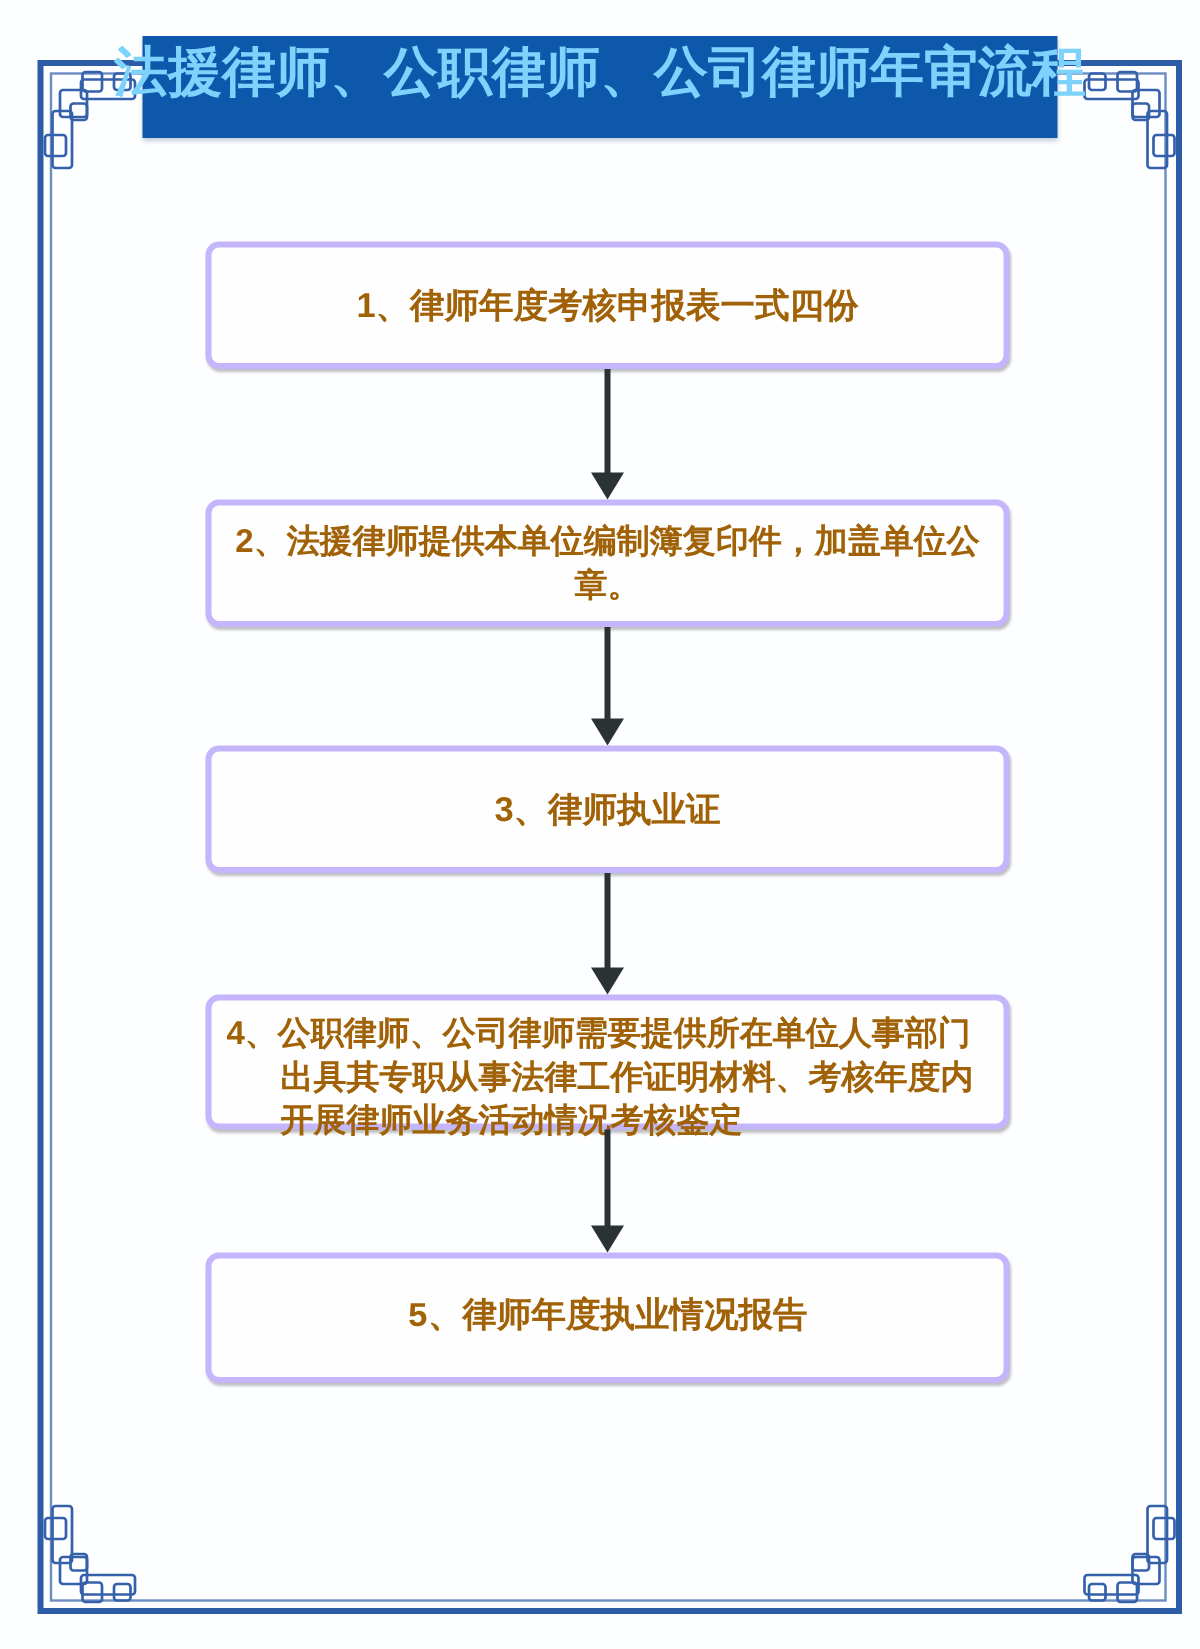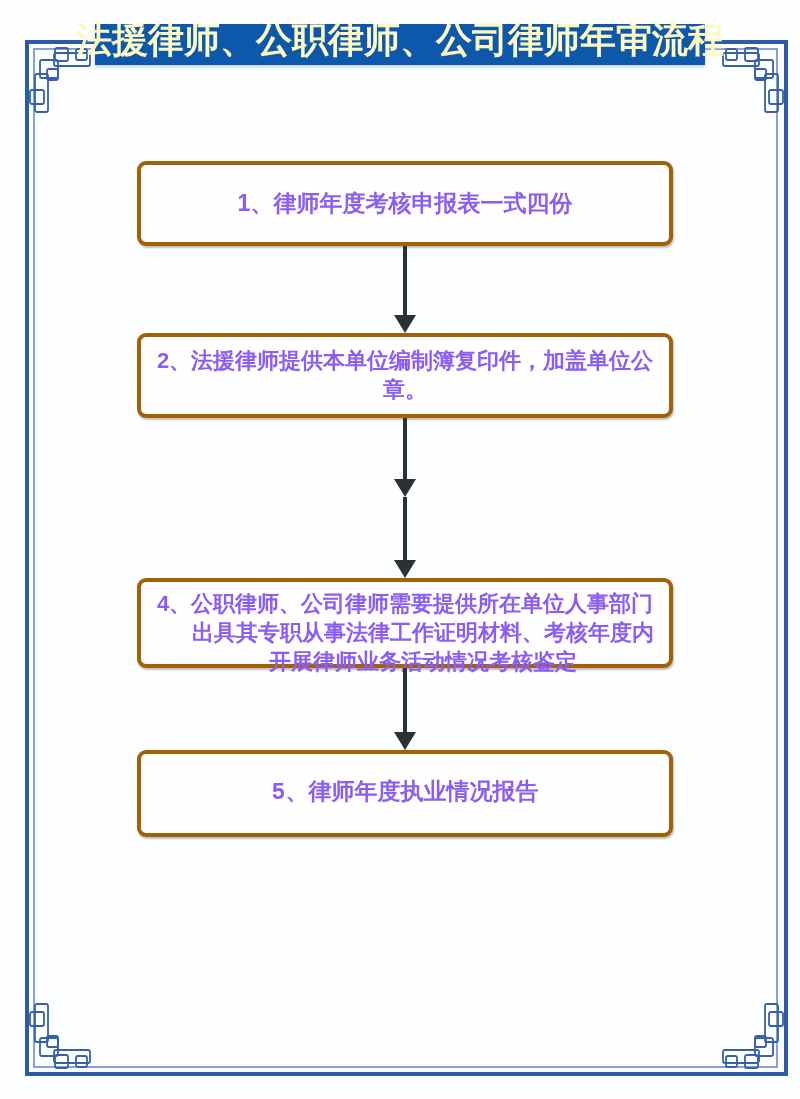--- a/index.html
+++ b/index.html
@@ -24,65 +24,65 @@
     z-index: 1;
   }
 
   
   .banner {
     position: absolute;
     top: 24px;
     left: 50%;
     transform: translateX(-50%);
     width: 610px;
-    height: 41px;
+    height: 68px;
     background: #0E58AB;
-    color: #fef9c3;
+    color: #7dd3fc;
     display: flex;
-    align-items: flex-end;
+    align-items: flex-start;
     justify-content: center;
     font-size: 36px;
     font-weight: bold;
     letter-spacing: 0px;
     white-space: nowrap;
     z-index: 3;
     box-shadow: 0 2px 3px rgba(30,60,110,0.25);
   }
 
   
   .flow {
     position: absolute;
     top: 161px;
     left: 137px;
     width: 536px;
     z-index: 2;
     display: flex;
     flex-direction: column;
   }
   .flow-box {
-    border: 4px solid #a16207;
+    border: 4px solid #c4b5fd;
     border-radius: 9px;
     background: #FEFEFE;
-    color: #8b5cf6;
+    color: #a16207;
     font-weight: bold;
     font-size: 23px;
     display: flex;
     align-items: center;
     justify-content: center;
     text-align: center;
     line-height: 1.3;
     box-shadow: 1px 2px 2px rgba(0,0,0,0.25);
   }
   .b1 { height: 85px; }
   .b2 { height: 85px; font-size: 22px; align-items: center; }
   .b3 { height: 85px; }
   .b4 { height: 90px; align-items: flex-start; justify-content: flex-start; }
   .b5 { height: 87px; font-family: Liberation Mono, monospace; }
   .b4 .label {
-    text-align: center;
+    text-align: left;
     font-size: 22px;
     line-height: 1.32;
     padding: 7px 10px 6px 46px;
     text-indent: -36px;
   }
 
   
   .arrow {
     position: relative;
     width: 100%;
@@ -164,20 +164,23 @@
 
     <div class="flow-box b2">
       <span class="label">2、法援律师提供本单位编制簿复印件，加盖单位公章。</span>
     </div>
 
     <div class="arrow a2">
       <div class="shaft"></div>
       <div class="head"></div>
     </div>
 
+    <div class="flow-box b3">
+      <span class="label">3、律师执业证</span>
+    </div>
 
     <div class="arrow a3">
       <div class="shaft"></div>
       <div class="head"></div>
     </div>
 
     <div class="flow-box b4">
       <span class="label">4、公职律师、公司律师需要提供所在单位人事部门出具其专职从事法律工作证明材料、考核年度内开展律师业务活动情况考核鉴定</span>
     </div>
 

